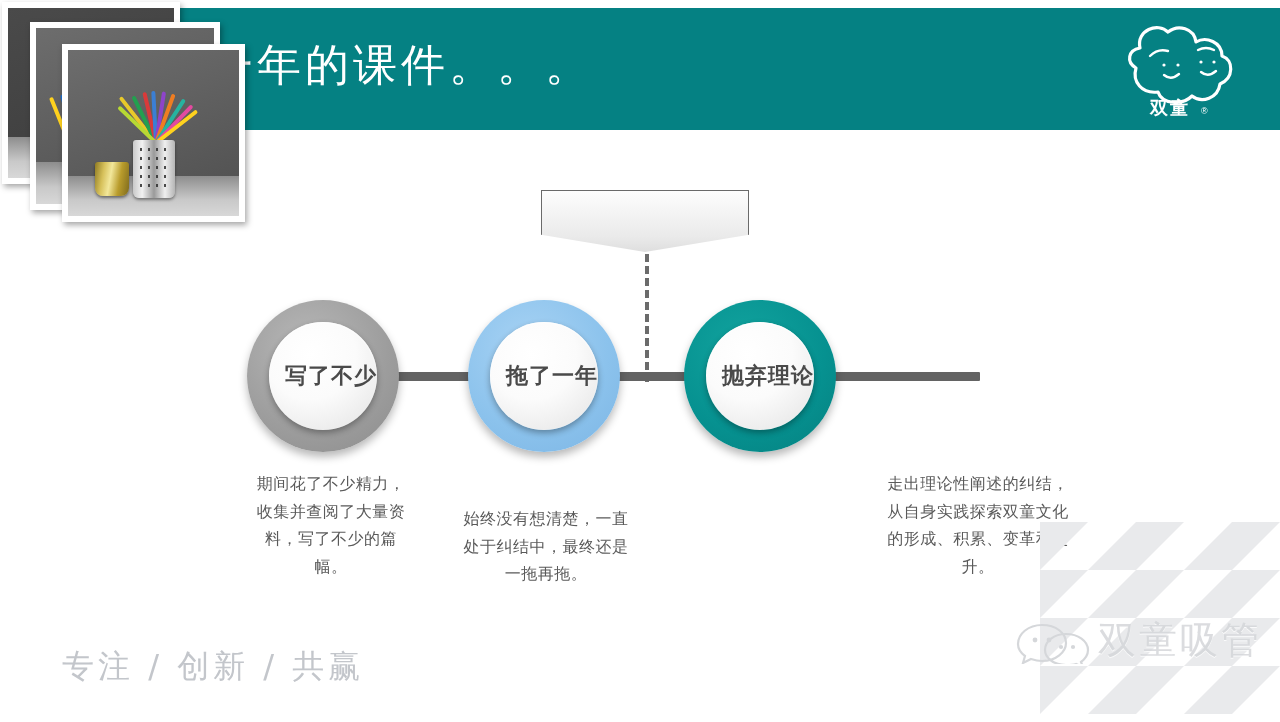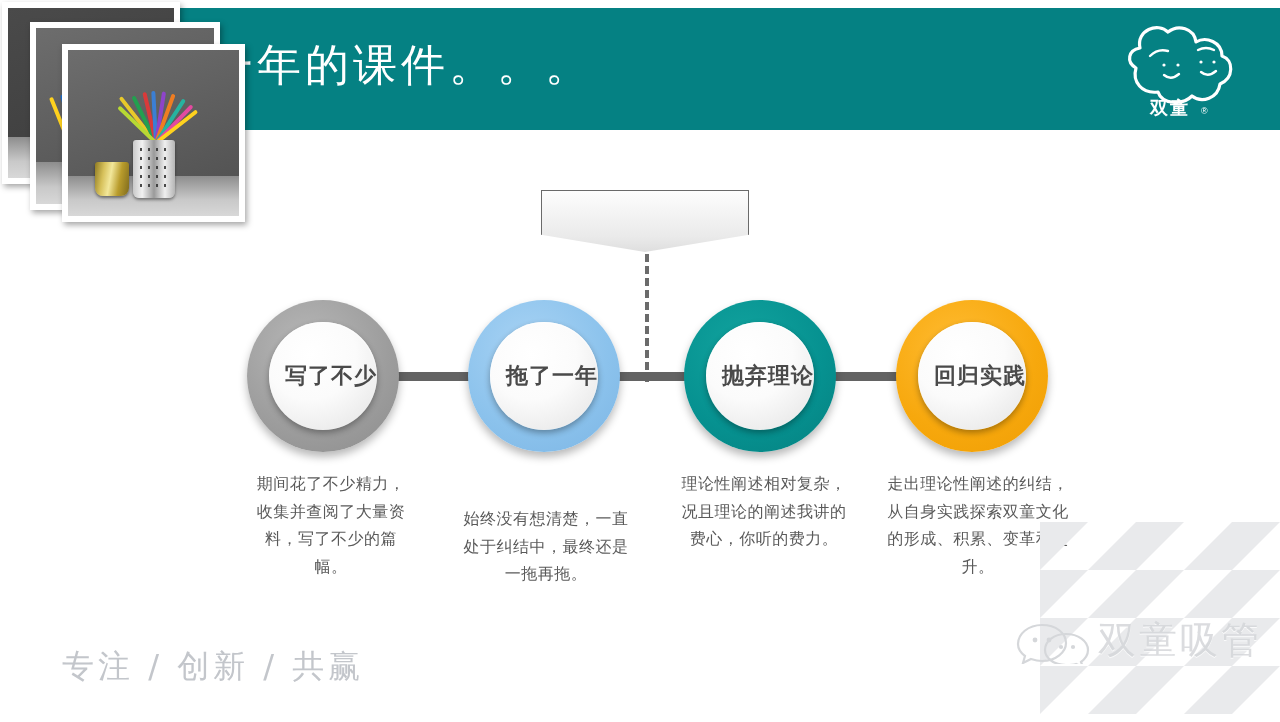--- a/index.html
+++ b/index.html
@@ -240,30 +240,23 @@
     </div>
   </div>
 
   <div class="node" id="node2">
     <div class="ring" style="background:radial-gradient(circle at 40% 32%,#12a49f 0%,#069190 58%,#05807f 100%);"></div>
     <div class="core">
       <span>抛弃理论</span>
     </div>
   </div>
 
-  <div class="node" id="node3">
-    <div class="ring" style="background:radial-gradient(circle at 40% 32%,#ffbc33 0%,#f7a80d 58%,#ef9d03 100%);"></div>
-    <div class="core">
-      <span>回归实践</span>
-    </div>
-  </div>
 
   <div class="caption" id="cap0">期间花了不少精力，收集并查阅了大量资料，写了不少的篇幅。</div>
   <div class="caption" id="cap1">始终没有想清楚，一直处于纠结中，最终还是一拖再拖。</div>
-  <div class="caption" id="cap2">理论性阐述相对复杂，况且理论的阐述我讲的费心，你听的费力。</div>
   <div class="caption" id="cap3">走出理论性阐述的纠结，从自身实践探索双童文化的形成、积累、变革和提升。</div>
 
   <div class="slogan">专注 / 创新 / 共赢</div>
 
   <div class="tri-pattern">
     <svg width="240" height="200" viewBox="0 0 240 200" aria-hidden="true">
       <g fill="#e9eaec">
         <polygon points="0,0 48,0 0,48"></polygon>
         <polygon points="48,48 96,0 96,48"></polygon>
         <polygon points="96,0 144,0 96,48"></polygon>

